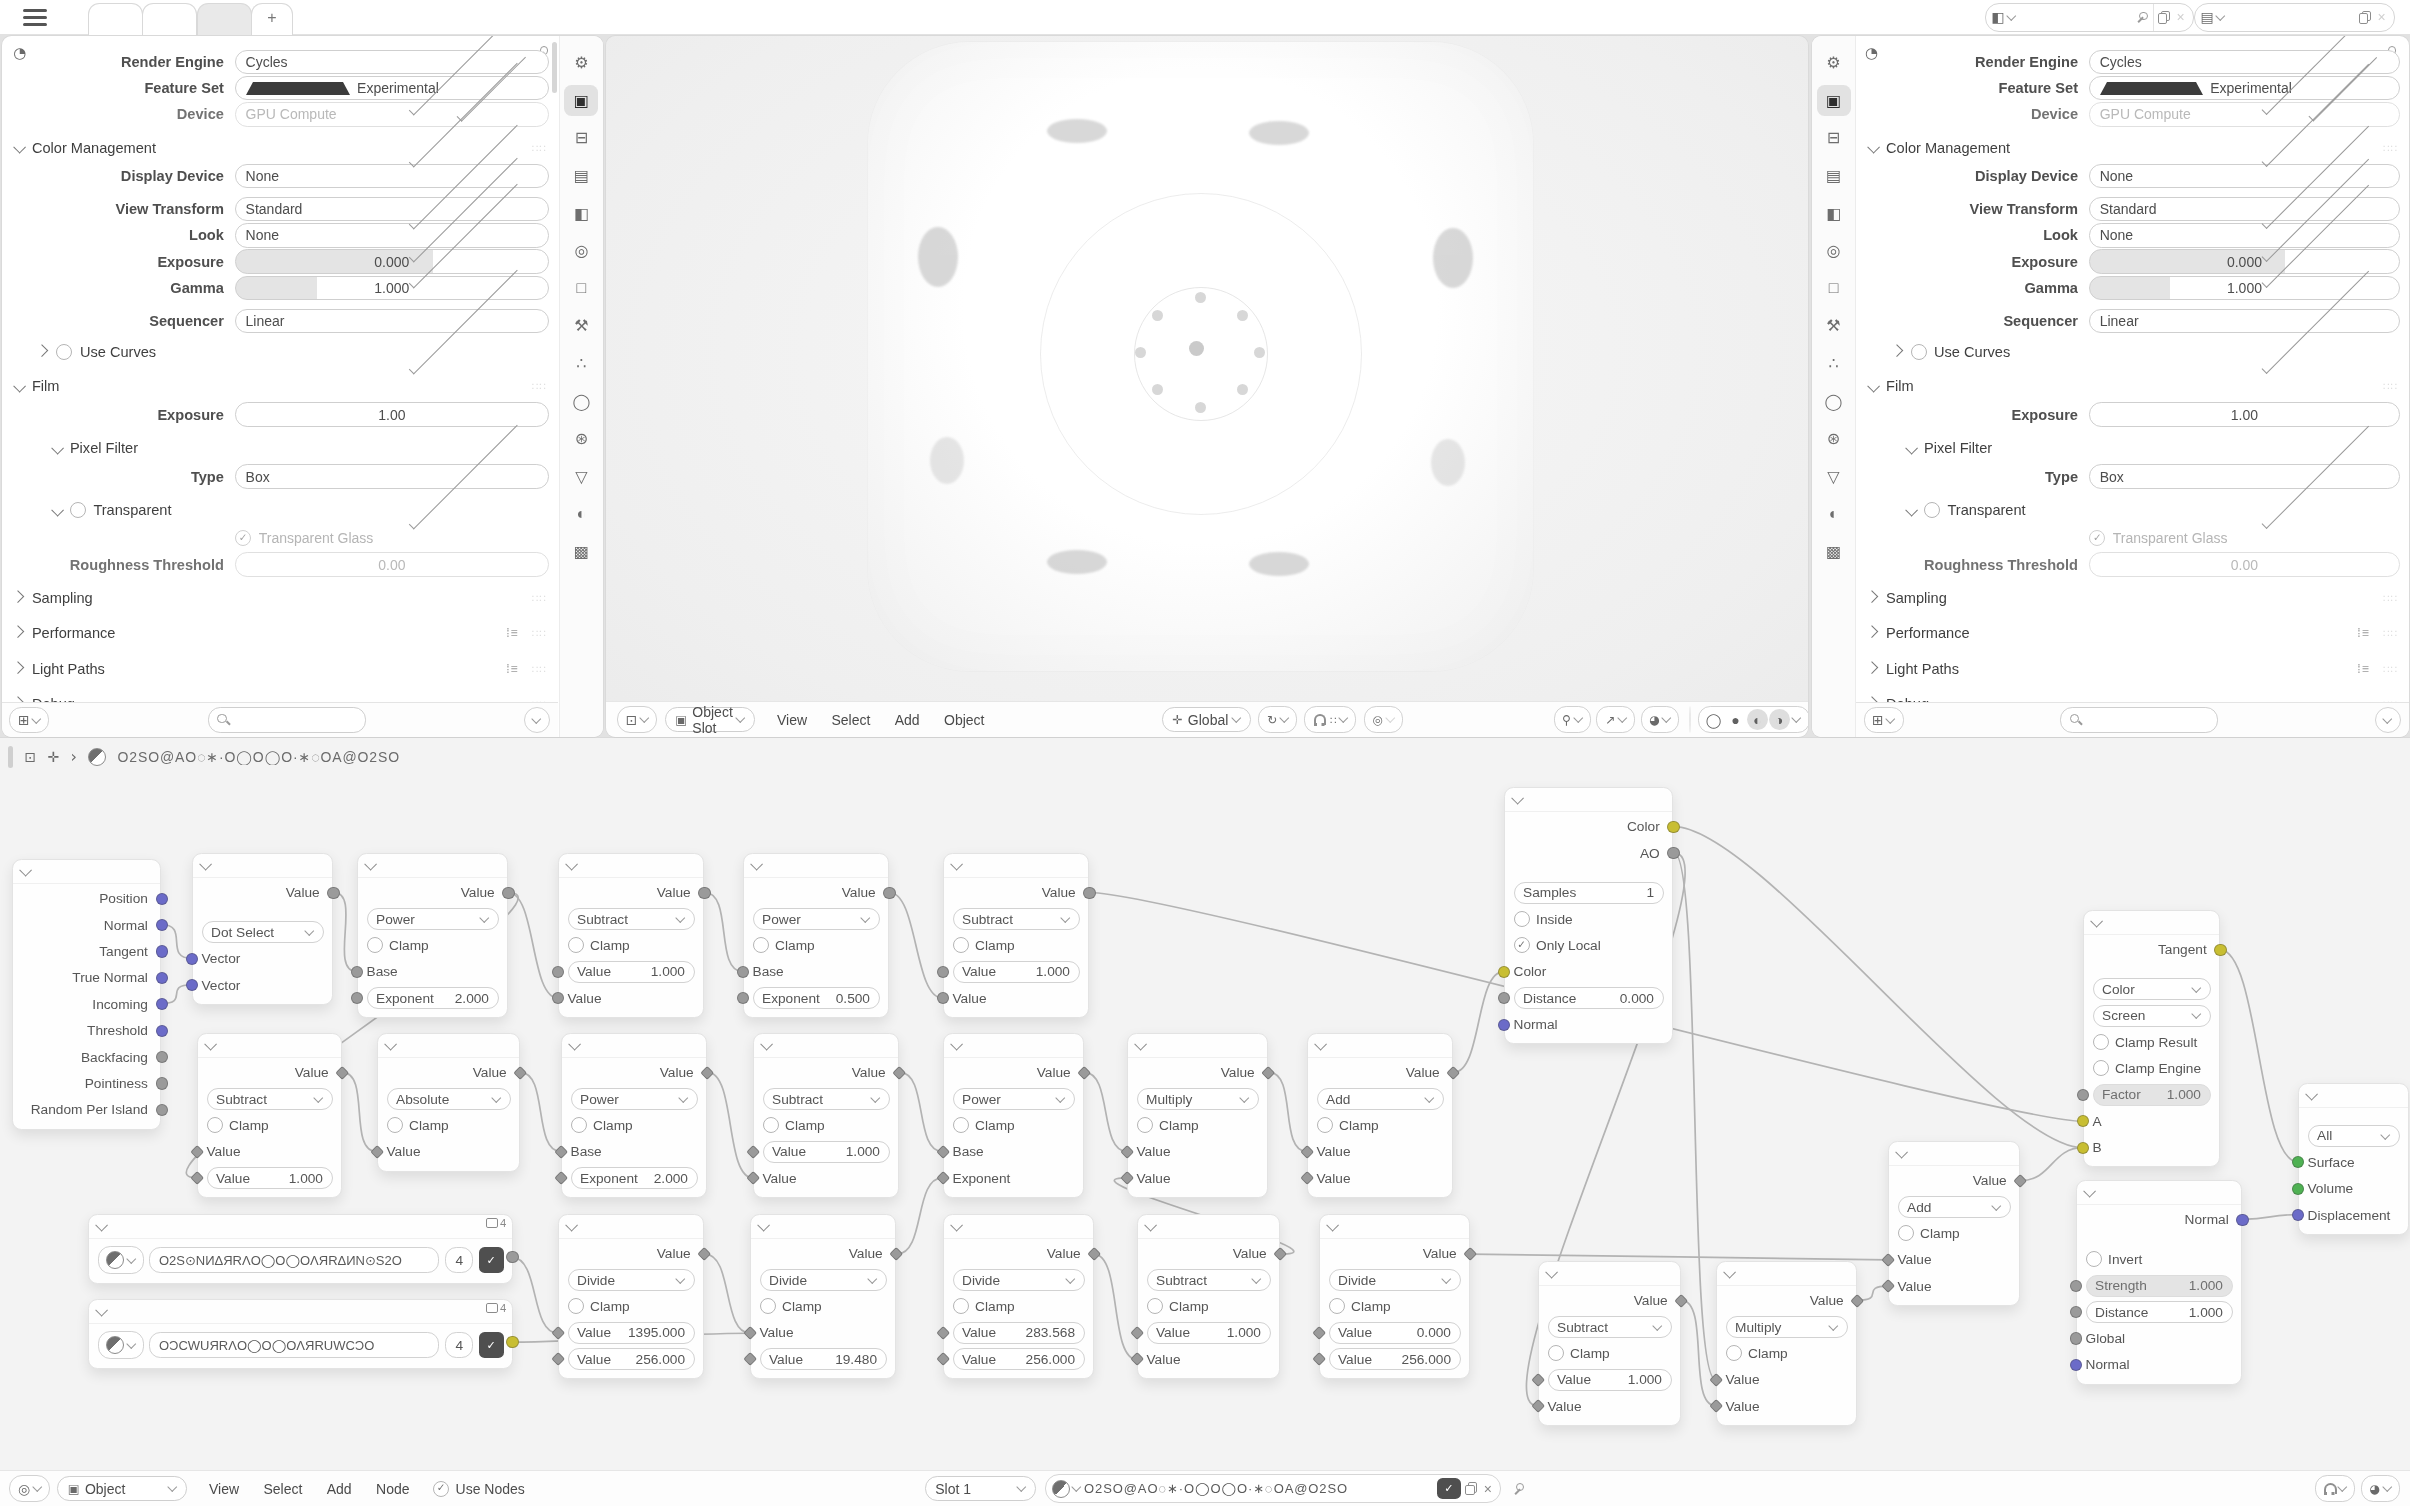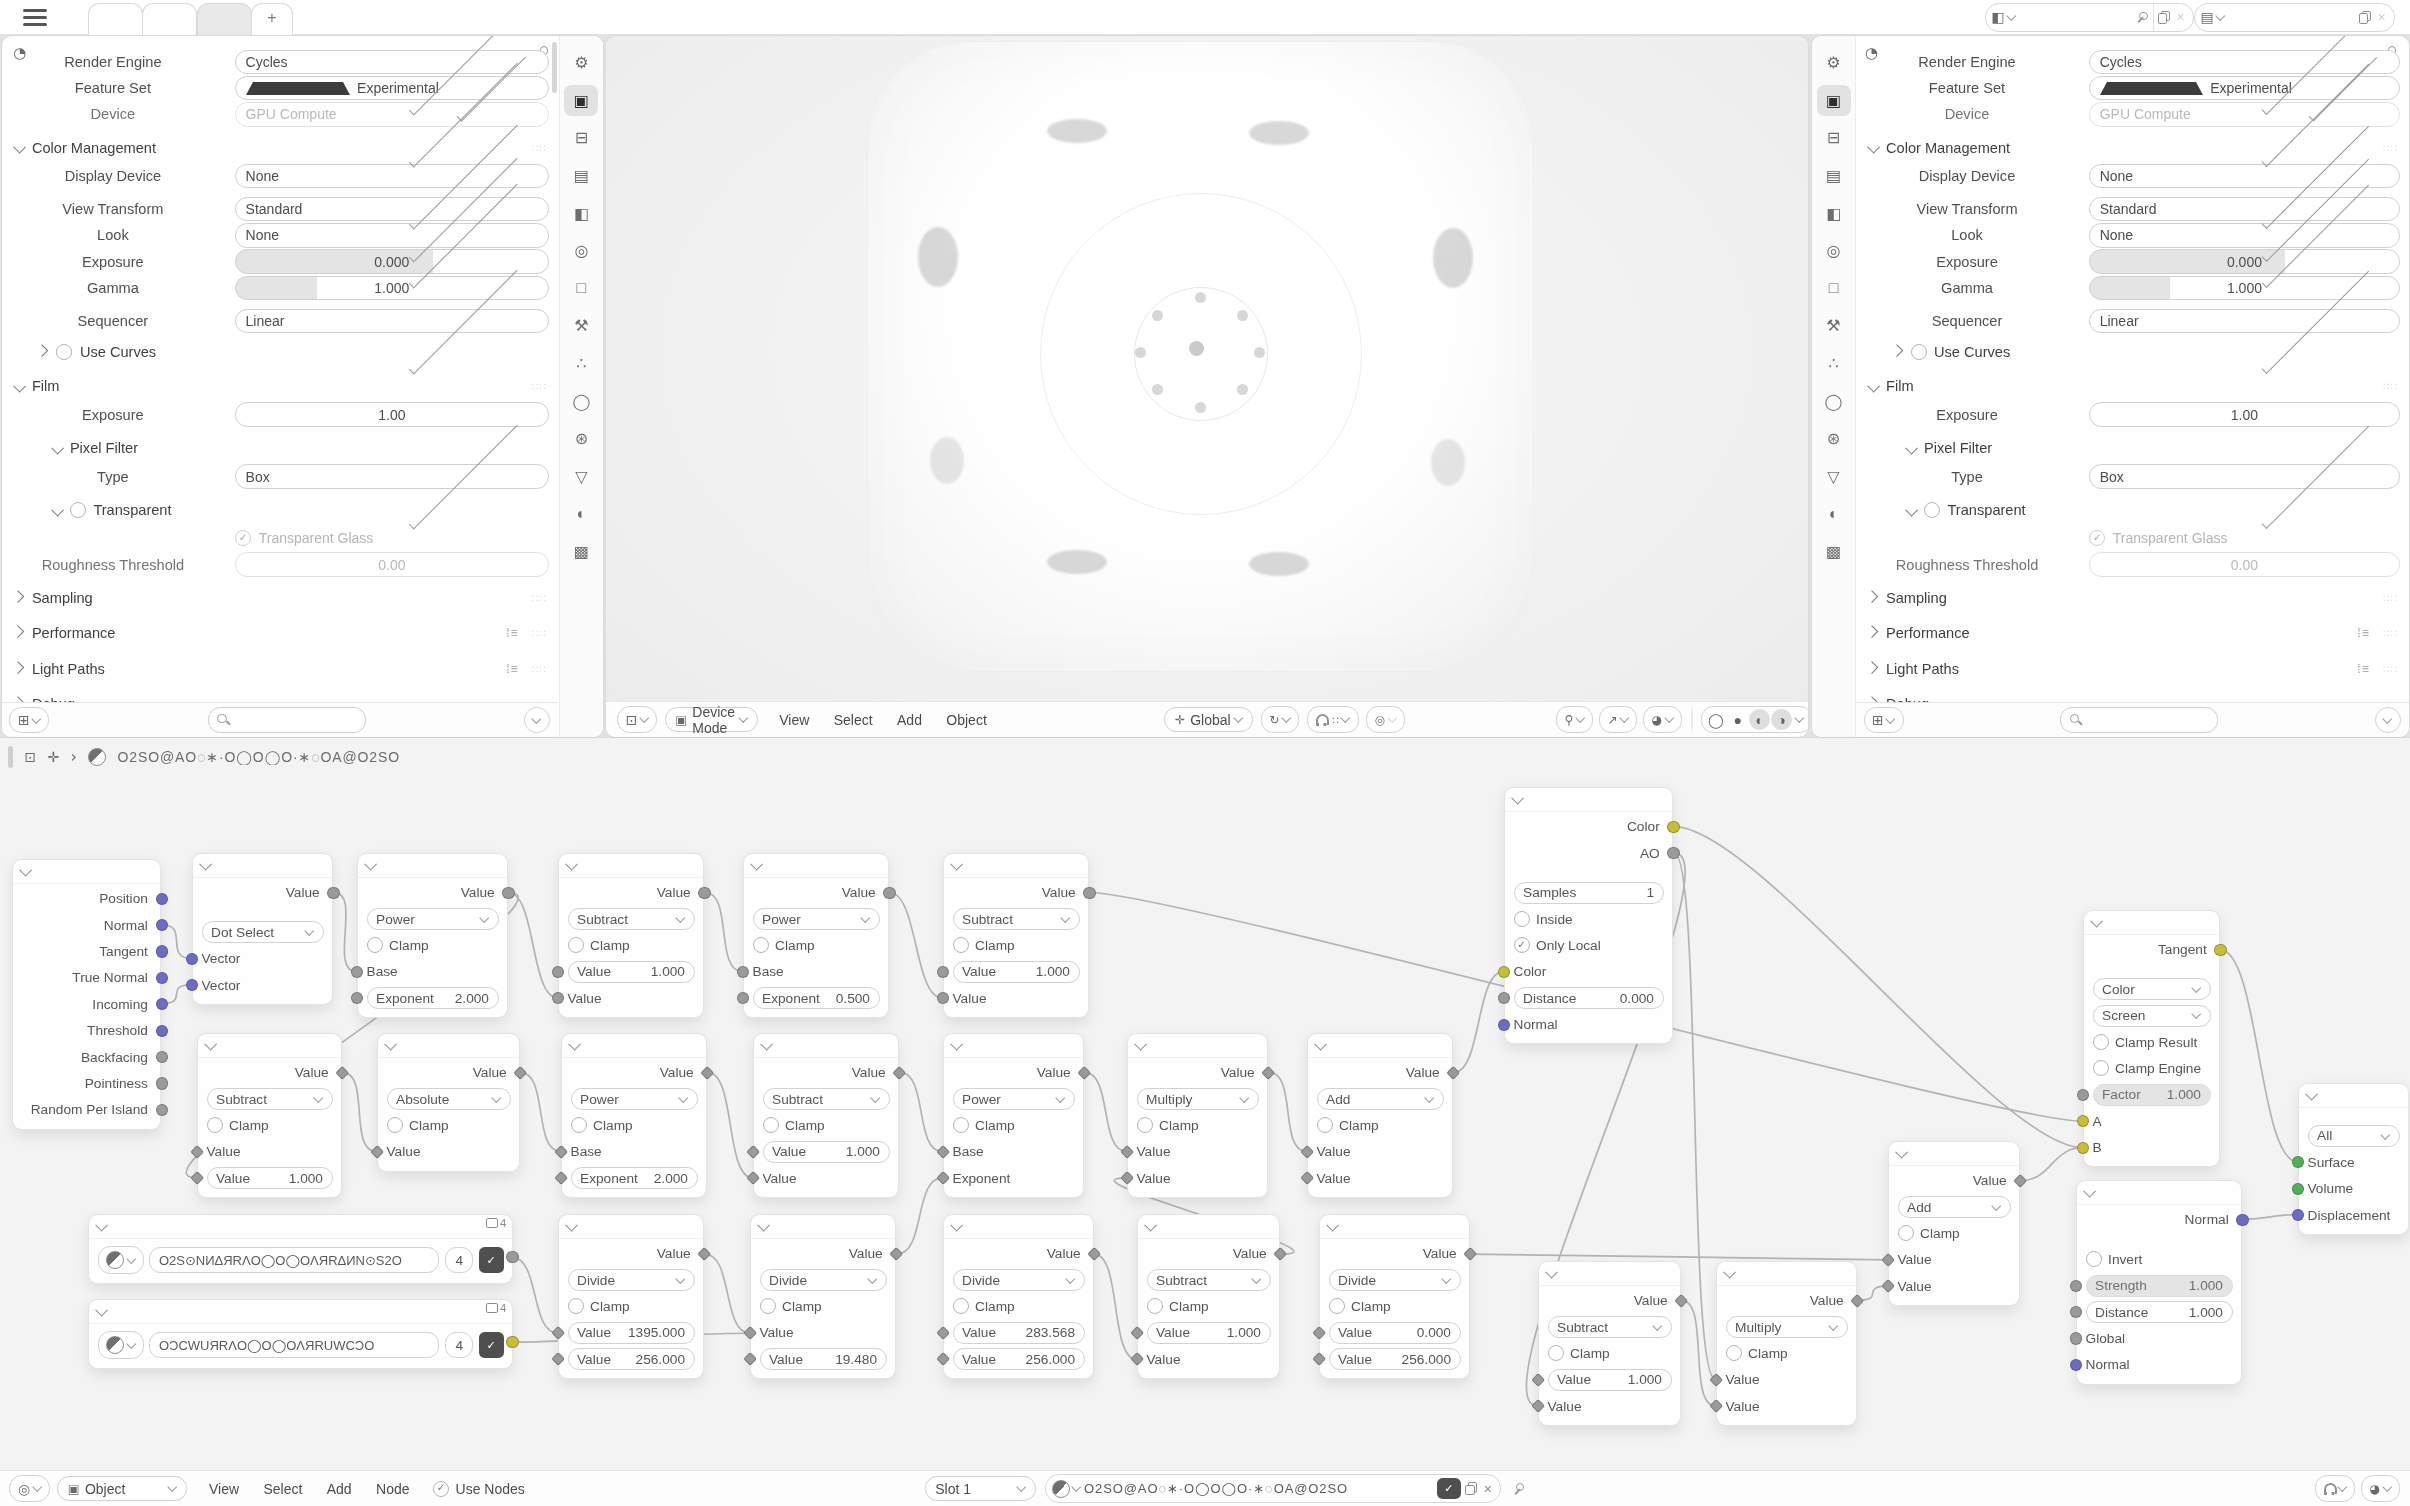--- a/index.html
+++ b/index.html
@@ -29,21 +29,21 @@
   .i-mag{width:14px;height:14px;position:relative;display:inline-block;}
   .i-mag::before{content:"";position:absolute;left:0.9px;top:0.9px;width:7.5px;height:7.5px;border:1.5px solid #9a9a9a;border-radius:50%;}
   .i-mag::after{content:"";position:absolute;left:9.4px;top:9.4px;width:4.7px;height:1.5px;background:#9a9a9a;transform:rotate(45deg);}
   .glyph{font-family:"DejaVu Sans",sans-serif;color:#6a6a6a;}
   
   .region{position:absolute;background:#fff;border-radius:9.4px;overflow:hidden;box-shadow:0 0 0 0.9px rgba(0,0,0,0.04);}
   
   .props{background:#ffffff;}
   .propwrap{position:absolute;top:0;bottom:35px;overflow:hidden;}
   .prow{display:flex;align-items:center;height:23.5px;margin:2.8px 0;}
-  .plabel{width:222px;text-align:center;margin-right:11.3px;font-size:14.6px;color:#4f4f4f;flex:none;}
+  .plabel{width:222px;text-align:right;margin-right:11.3px;font-size:14.6px;color:#4f4f4f;flex:none;font-weight:bold;}
   .plabel.dis{color:#737373;}
   .pwidget{flex:1;margin-right:9.4px;display:flex;}
   .pwidget>.pill{flex:1;}
   .pdrop span{flex:1;}
   .pfield{justify-content:center;}
   .dis .pill,.pill.disp{color:#b9b9b9;border-color:#e0e0e0;}
   .secrow{display:flex;align-items:center;height:28px;margin-top:7.5px;font-size:14.6px;color:#3f3f3f;}
   .seccaret{width:7.5px;height:7.5px;border-left:1.5px solid #777;border-bottom:1.5px solid #777;display:inline-block;margin:0 8.5px 0 13px;flex:none;}
   .seccaret.open{transform:rotate(-45deg);}
   .seccaret.closed{transform:rotate(-135deg) translateX(1.9px);}
@@ -347,21 +347,21 @@
     <div class="rosedot" style="left:284px;top:268px;"></div>
     <div class="rosedot" style="left:321px;top:299px;width:15px;height:15px;background:#bdbdbd;"></div>
   </div>
   <div id="vpheader">
     <div class="chip" style="margin-left:11.3px;border-radius:13px;">
         <span class="glyph">⊡</span>
         <span class="caret sm"></span>
       </div>
     <div class="pill" style="margin-left:7.5px;width:143px;gap:5.6px;">
       <span class="glyph" style="font-size:12.2px;">▣</span>
-      <span style="flex:1;">Device Mode</span>
+      <span style="flex:1;">Object Slot</span>
         <span class="caret sm"></span>
     </div>
     <div id="vpmenus" style="display:flex;margin-left:9.4px;">
         <span class="menuitem">View</span>
         <span class="menuitem">Select</span>
         <span class="menuitem">Add</span>
         <span class="menuitem">Object</span>
       </div>
     <div class="pill" style="margin-left:165px;width:99px;gap:5.6px;">
       <span class="glyph" style="font-size:12.2px;">✛</span>

